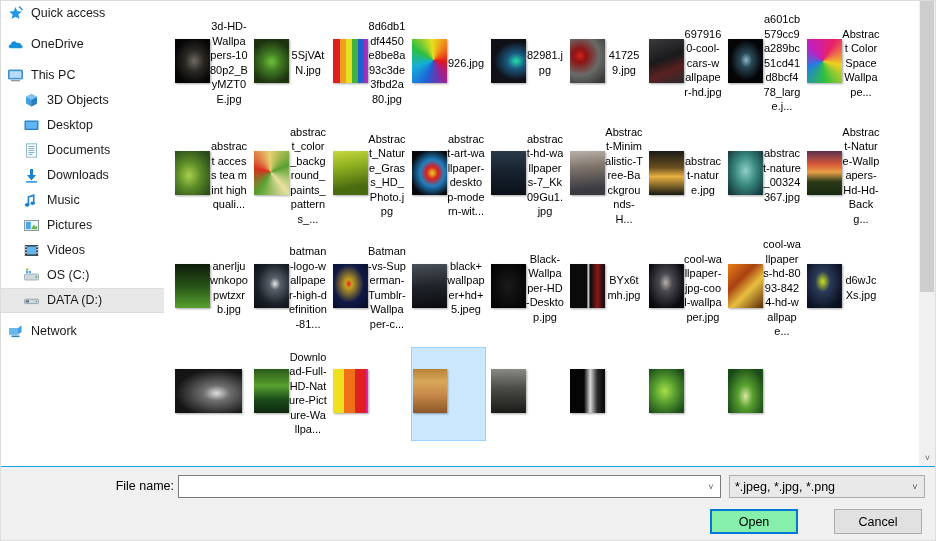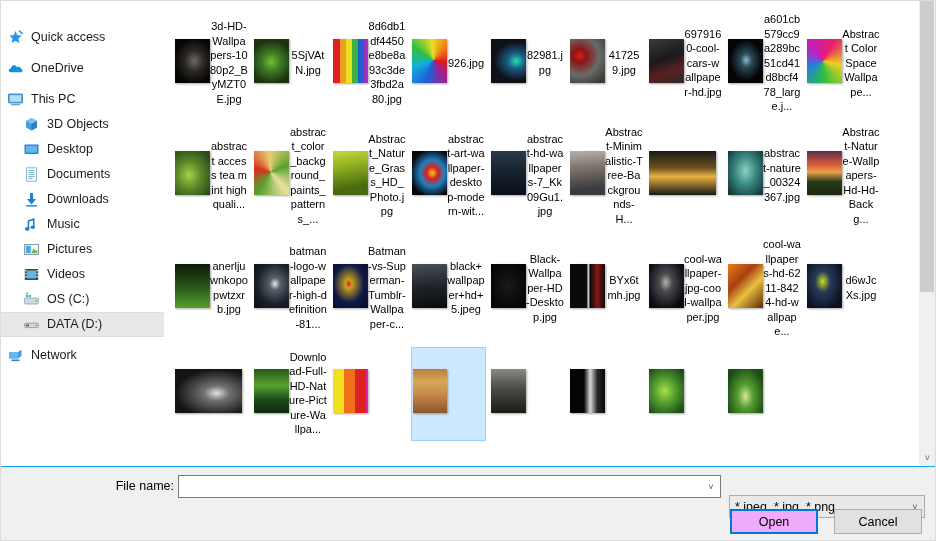--- a/index.html
+++ b/index.html
@@ -22,21 +22,20 @@
   
   #body-split { display: flex; flex: 1 1 auto; min-height: 0; height: 466px; }
 
   
   #nav-pane {
     width: 163px; min-width: 163px;
     background: #ffffff;
     padding-top: 0;
     overflow: hidden;
     position: relative;
-    margin-top: 24px;
   }
   .nav-item {
     display: flex; align-items: center;
     height: 25px;
     padding-left: 6px;
     font-size: 12.5px;
     color: #1a1a1a;
     white-space: nowrap;
     cursor: default;
   }
@@ -145,39 +144,39 @@
     width: 18px; height: 21px;
     display: flex; align-items: center; justify-content: center;
     color: #4a4a4a; font-size: 9px;
     flex: 0 0 18px;
   }
   #filter-combo {
     position: absolute; left: 728px; top: 8px;
     width: 196px; height: 23px;
     background: #e9e9e9;
     border: 1px solid #adadad;
-    display: flex; align-items: center; margin-top: 20px;
+    display: flex; align-items: center;
   }
   #filter-value {
     flex: 1 1 auto;
     padding-left: 5px;
     font-size: 12.5px;
     white-space: nowrap; overflow: hidden;
   }
   .btn {
     position: absolute;
     width: 88px; height: 25px;
     font-family: "Liberation Sans", sans-serif;
     font-size: 12.5px;
     background: #e1e1e1;
     border: 1px solid #adadad;
     display: flex; align-items: center; justify-content: center;
     cursor: default;
   }
-  #open-button { left: 729px; top: 42px; background: #f0abfc; border: 2px solid #0078d7; }
+  #open-button { left: 709px; top: 42px; background: #86efac; border: 2px solid #0078d7; }
   #cancel-button { left: 833px; top: 42px; }
 </style>
 </head>
 <body>
 
 <div id="dialog">
 
   <div id="body-split">
 
     <div id="nav-pane">
@@ -358,20 +357,21 @@
           <div class="cell">
             <div class="thumb" style="background-image: linear-gradient(rgb(42, 58, 74) 0%, rgb(22, 32, 44) 50%, rgb(10, 16, 24) 100%);"></div>
             <div class="fname">abstract-hd-wallpapers-7_Kk09Gu1.jpg</div>
           </div>
           <div class="cell">
             <div class="thumb" style="background-image: linear-gradient(175deg, rgb(184, 176, 168) 0%, rgb(122, 112, 104) 40%, rgb(58, 58, 64) 85%);"></div>
             <div class="fname">Abstract-Minimalistic-Tree-Backgrounds-H...</div>
           </div>
           <div class="cell">
             <div class="thumb" style="background-image: linear-gradient(rgb(26, 26, 24) 0%, rgb(106, 80, 32) 38%, rgb(232, 176, 64) 58%, rgb(24, 24, 20) 100%);"></div>
+            <div class="fname">abstract-nature.jpg</div>
           </div>
           <div class="cell">
             <div class="thumb" style="background-image: radial-gradient(at 50% 45%, rgb(143, 208, 200) 0%, rgb(58, 138, 128) 42%, rgb(20, 56, 58) 90%);"></div>
             <div class="fname">abstract-nature_00324367.jpg</div>
           </div>
           <div class="cell">
             <div class="thumb" style="background-image: linear-gradient(rgb(90, 48, 80) 0%, rgb(216, 88, 56) 30%, rgb(232, 160, 72) 48%, rgb(42, 58, 24) 70%, rgb(26, 40, 16) 100%);"></div>
             <div class="fname">Abstract-Nature-Wallpapers-Hd-Hd-Backg...</div>
           </div>
           <div class="cell">
@@ -397,21 +397,21 @@
           <div class="cell">
             <div class="thumb" style="background-image: linear-gradient(90deg, rgb(10, 10, 10) 0%, rgb(10, 10, 10) 48%, rgb(232, 232, 232) 52%, rgb(10, 10, 10) 58%, rgb(138, 24, 24) 78%, rgb(10, 10, 10) 100%);"></div>
             <div class="fname">BYx6tmh.jpg</div>
           </div>
           <div class="cell">
             <div class="thumb" style="background-image: radial-gradient(at 48% 42%, rgb(184, 176, 168) 0%, rgb(74, 74, 80) 25%, rgb(10, 10, 16) 75%);"></div>
             <div class="fname">cool-wallpaper-jpg-cool-wallpaper.jpg</div>
           </div>
           <div class="cell">
             <div class="thumb" style="background-image: linear-gradient(135deg, rgb(232, 128, 24) 0%, rgb(168, 64, 16) 35%, rgb(232, 192, 64) 60%, rgb(90, 40, 8) 100%);"></div>
-            <div class="fname">cool-wallpapers-hd-6211-8424-hd-wallpape...</div>
+            <div class="fname">cool-wallpapers-hd-8093-8424-hd-wallpape...</div>
           </div>
           <div class="cell">
             <div class="thumb" style="background-image: radial-gradient(at 45% 40%, rgb(200, 224, 32) 0%, rgb(42, 58, 88) 28%, rgb(10, 16, 32) 78%);"></div>
             <div class="fname">d6wJcXs.jpg</div>
           </div>
           <div class="cell">
             <div class="thumb" style="background-image: radial-gradient(at 62% 55%, rgb(224, 224, 224) 0%, rgb(112, 112, 112) 22%, rgb(20, 20, 20) 70%);"></div>
           </div>
           <div class="cell">
             <div class="thumb" style="background-image: linear-gradient(rgb(42, 90, 24) 0%, rgb(88, 160, 48) 38%, rgb(26, 74, 24) 70%, rgb(16, 40, 16) 100%);"></div>

